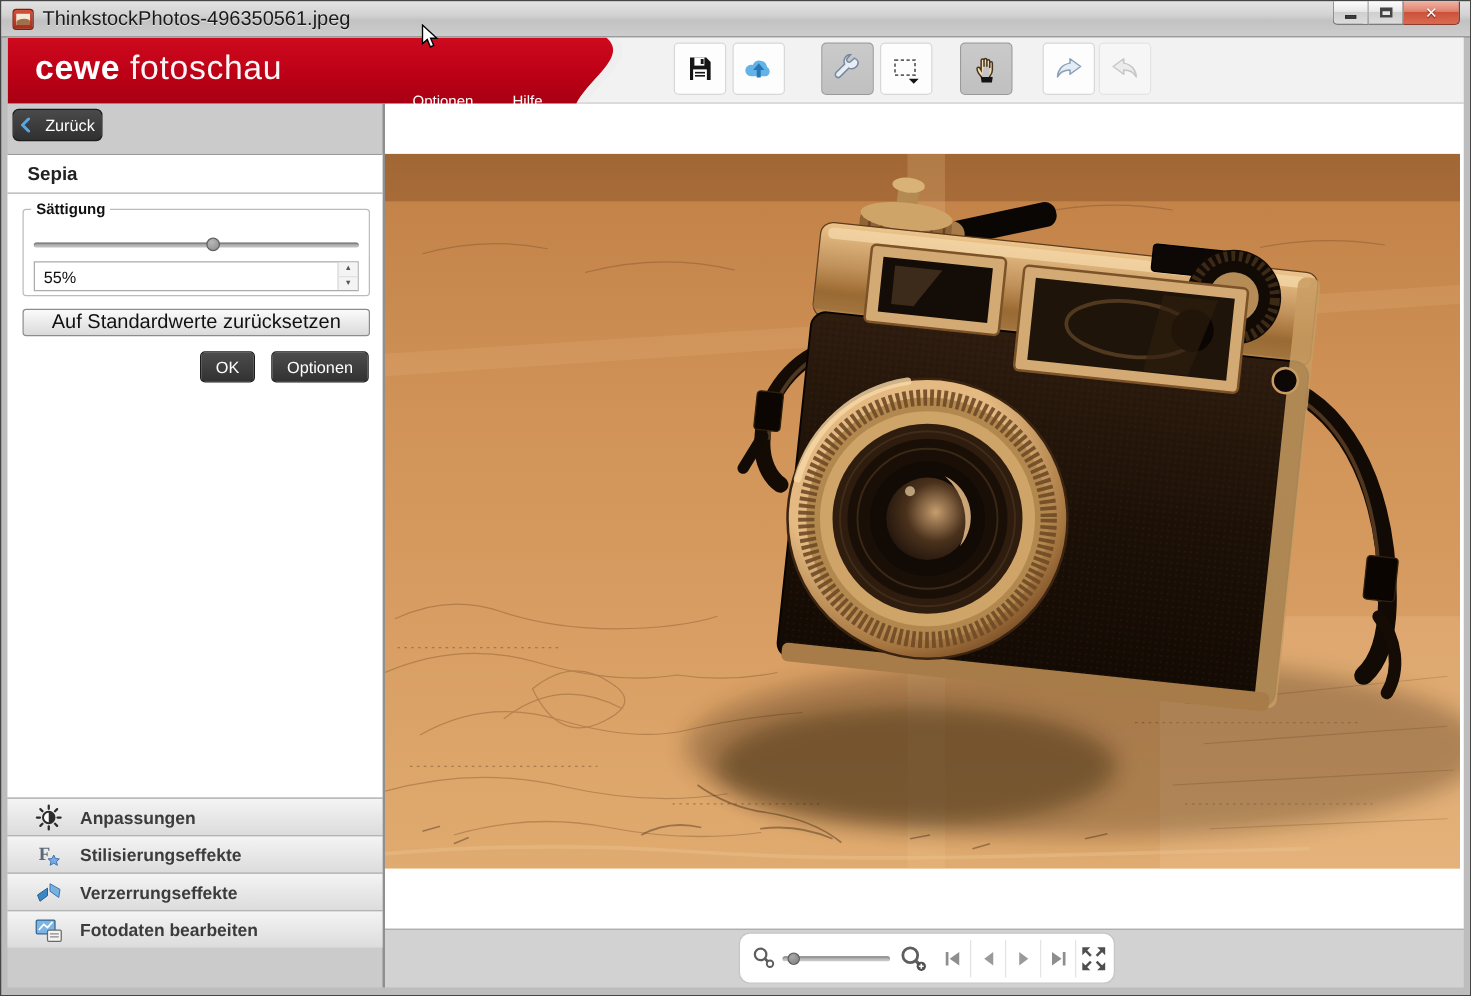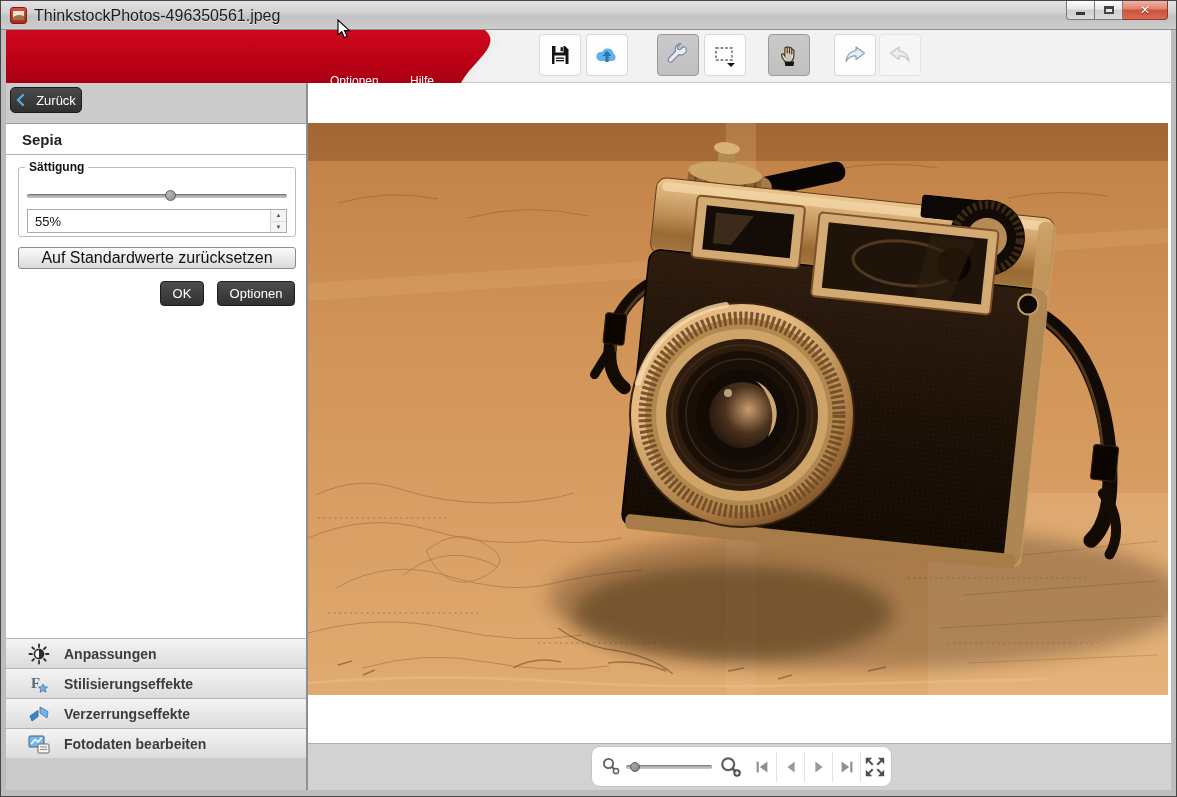--- a/index.html
+++ b/index.html
@@ -128,20 +128,21 @@
       <defs>
           <linearGradient id="redg" x1="0" y1="0" x2="0" y2="1">
         <stop offset="0" stop-color="#ce0a1e"></stop>
             <stop offset="0.55" stop-color="#bd0016"></stop>
             <stop offset="1" stop-color="#a80013"></stop>
       </linearGradient>
         </defs>
       <path d="M0,0 L479,0 C497,15 466,32 455,53 L0,53 Z" fill="url(#redg)"></path>
       <path d="M479,0 C497,15 466,32 455,53 L463,53 C474,34 504,16 487,0 Z" fill="#e8e8e8" opacity="0.25"></path>
     </svg>
+    <div class="brand"><b>cewe</b> <span>fotoschau</span></div>
     <div class="menus">
       <div class="menu-item menu-optionen">Optionen</div>
       <div class="menu-item menu-hilfe">Hilfe</div>
     </div>
 
     <div class="toolbar-btn tb-save">
       <svg width="24" height="24" viewBox="0 0 24 24">
         <path d="M4,3 h13 l3.5,3.5 V21 H4 Z" fill="#151515"></path>
         <rect x="7.5" y="3" width="8" height="6.5" fill="#fdfdfd"></rect>
         <rect x="12.6" y="4.2" width="2.3" height="4" fill="#151515"></rect>

